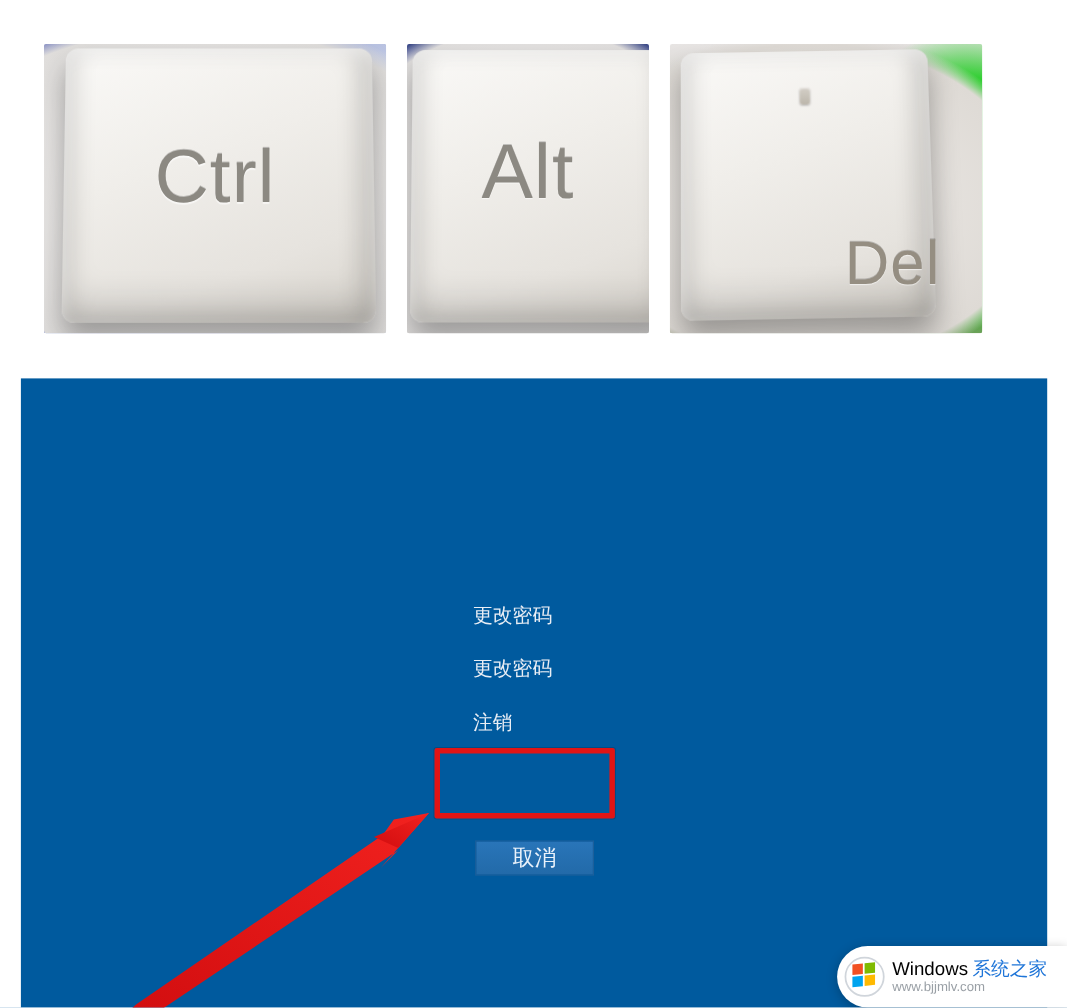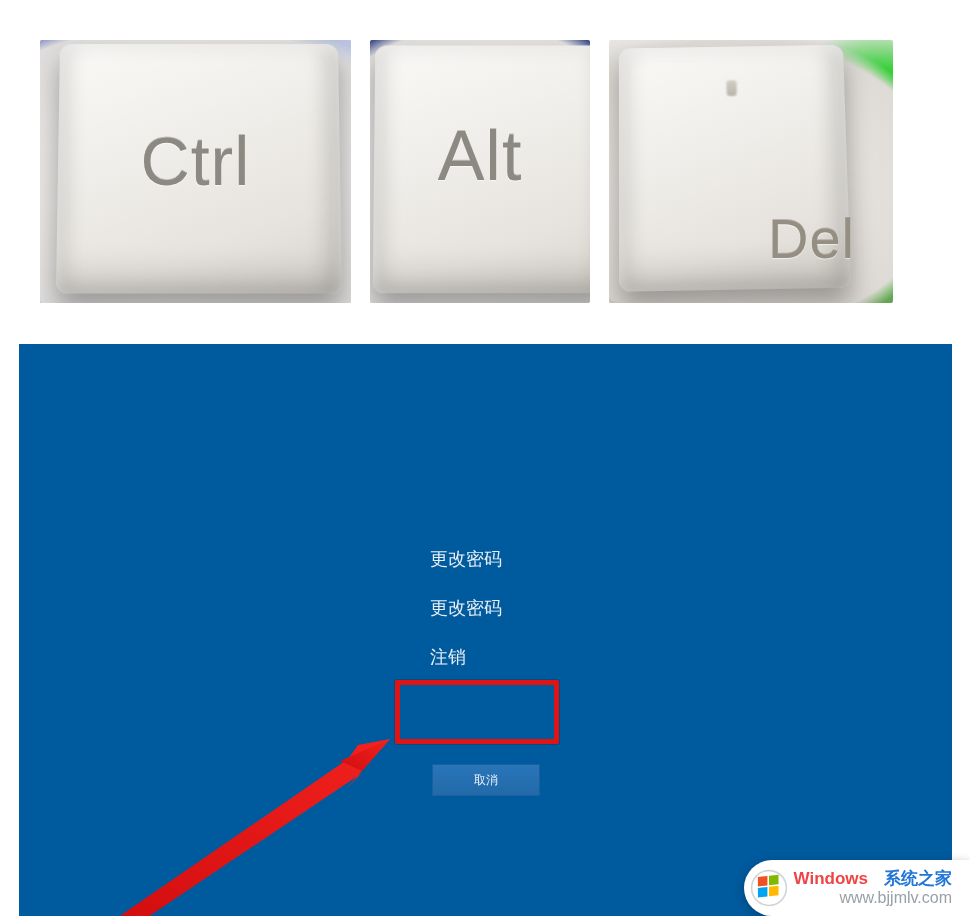--- a/index.html
+++ b/index.html
@@ -143,21 +143,21 @@
 
   .cancel-btn {
     position: absolute;
     left: 432px;
     top: 764px;
     width: 106px;
     height: 30px;
     background: linear-gradient(180deg, #2975b9 0%, #226aa9 100%);
     border: 1px solid #1c5f9b;
     color: #eaf2fb;
-    font-size: 12px;
+    font-size: 20px;
     text-align: center;
     line-height: 30px;
     cursor: pointer;
   }
 
   
   .badge {
     position: absolute;
     right: 0px;
     bottom: 0px;
@@ -165,23 +165,23 @@
     padding: 0 18px 0 50px;
     background: #ffffff;
     border-radius: 40px 0 0 40px;
     box-shadow: 0 2px 10px rgba(0,0,0,0.25);
     display: flex;
     flex-direction: column;
     justify-content: center;
     font-family: "Segoe UI", Arial, sans-serif;
   }
   .badge .line1 { font-size: 17px; color:#333; line-height:1.15; white-space:nowrap;}
-  .badge .line1 .winword { color:#ef4444; font-weight:700;}
-  .badge .line1 .cn { color:#1f75d8; font-weight:700; margin-left:16px;}
-  .badge .line2 { font-size: 16px; color:#9aa0a6; line-height:1.15;text-align:right;}
+  .badge .line1 .winword { color:#000000; font-weight:400;}
+  .badge .line1 .cn { color:#1f75d8; font-weight:400; margin-left:4px;}
+  .badge .line2 { font-size: 12px; color:#9aa0a6; line-height:1.15;}
   .badge .winlogo {
     position:absolute; left:6px; top:50%; transform:translateY(-50%);
     width:38px; height:38px;
   }
 
 </style>
 </head>
 <body>
 
 <div class="key-row">

